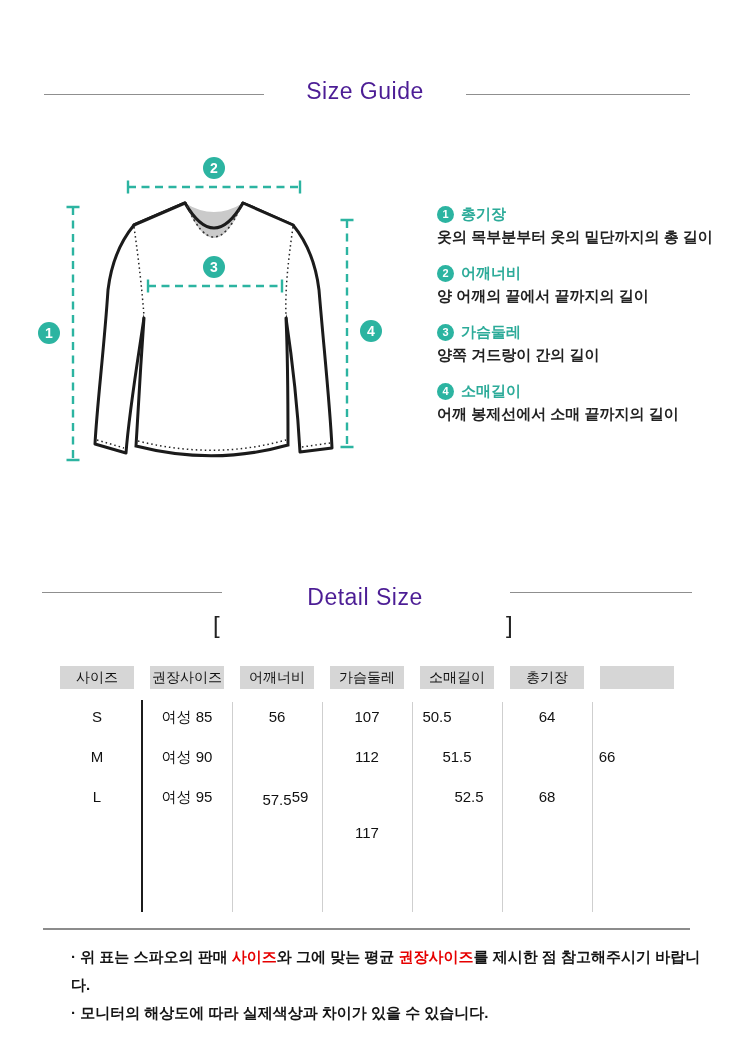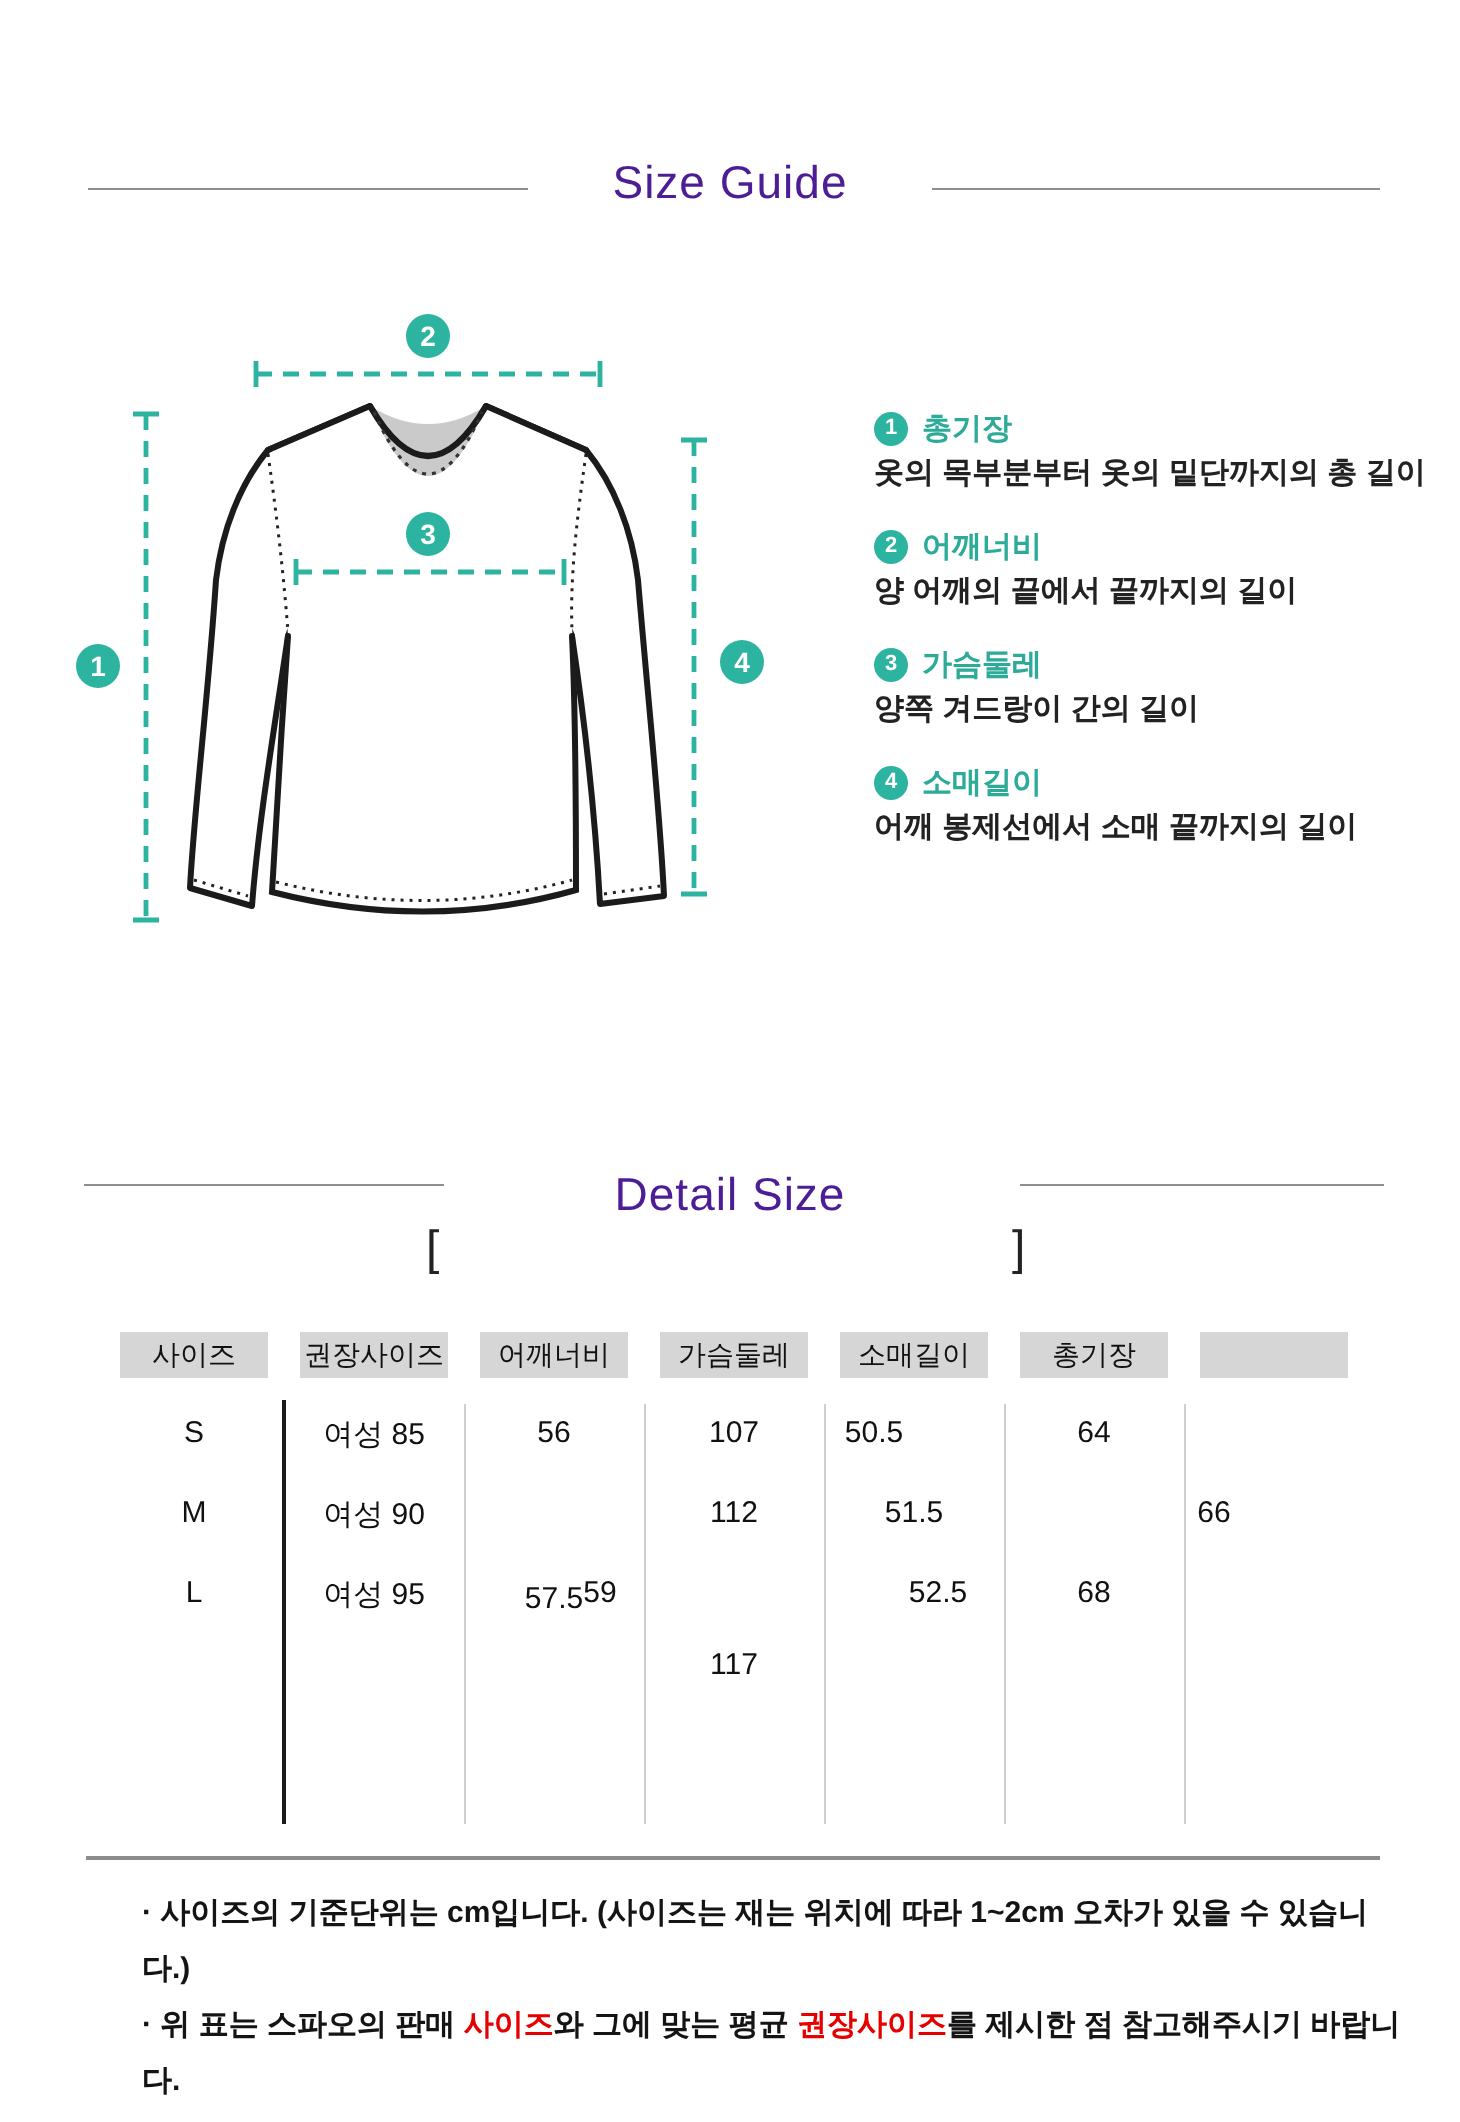--- a/index.html
+++ b/index.html
@@ -148,18 +148,17 @@
 
   <span class="td" style="left:52px;top:788px;">L</span>
   <span class="td" style="left:142px;top:788px;">여성 95</span>
   <span class="td" style="left:232px;top:788px;margin-left:23px;">59</span>
   <span class="td" style="left:322px;top:788px;margin-top:36px;">117</span>
   <span class="td" style="left:424px;top:788px;text-align:center;">52.5</span>
   <span class="td" style="left:502px;top:788px;">68</span>
 
   <div class="footer-rule"></div>
   <div id="notes">
-    <div>· 사이즈의 기준단위는 cm입니다. (사이즈는 재는 위치에 따라 1~2cm 오차가 있을 수 있습니다.)</div>
     <div><span>· 위 표는 스파오의 판매 </span><span style="color:#e60000;">사이즈</span><span>와 그에 맞는 평균 </span><span style="color:#e60000;">권장사이즈</span><span>를 제시한 점 참고해주시기 바랍니다.</span></div>
     <div>· 모니터의 해상도에 따라 실제색상과 차이가 있을 수 있습니다.</div>
   </div>
 
 </div>
 
 </body></html>

